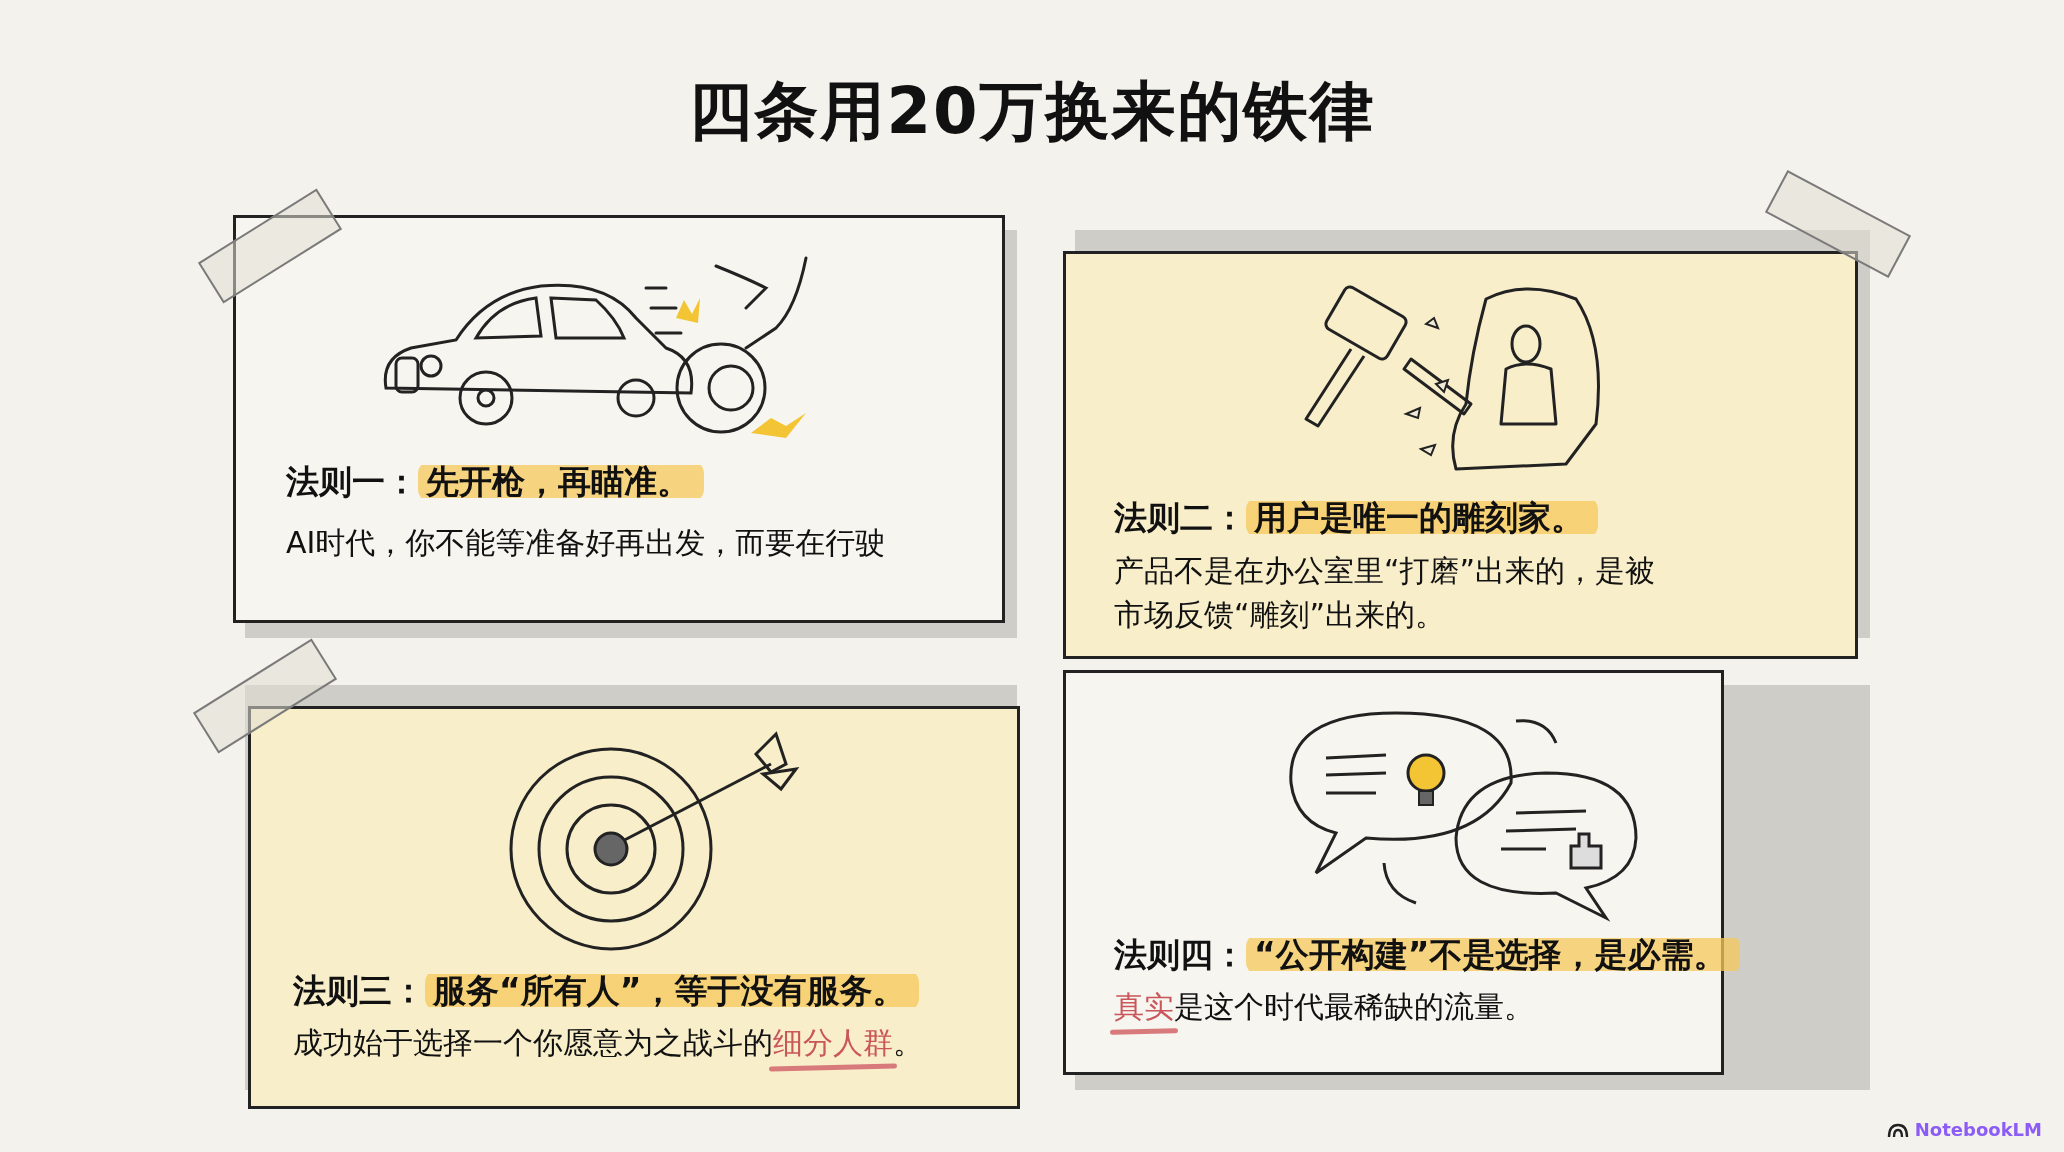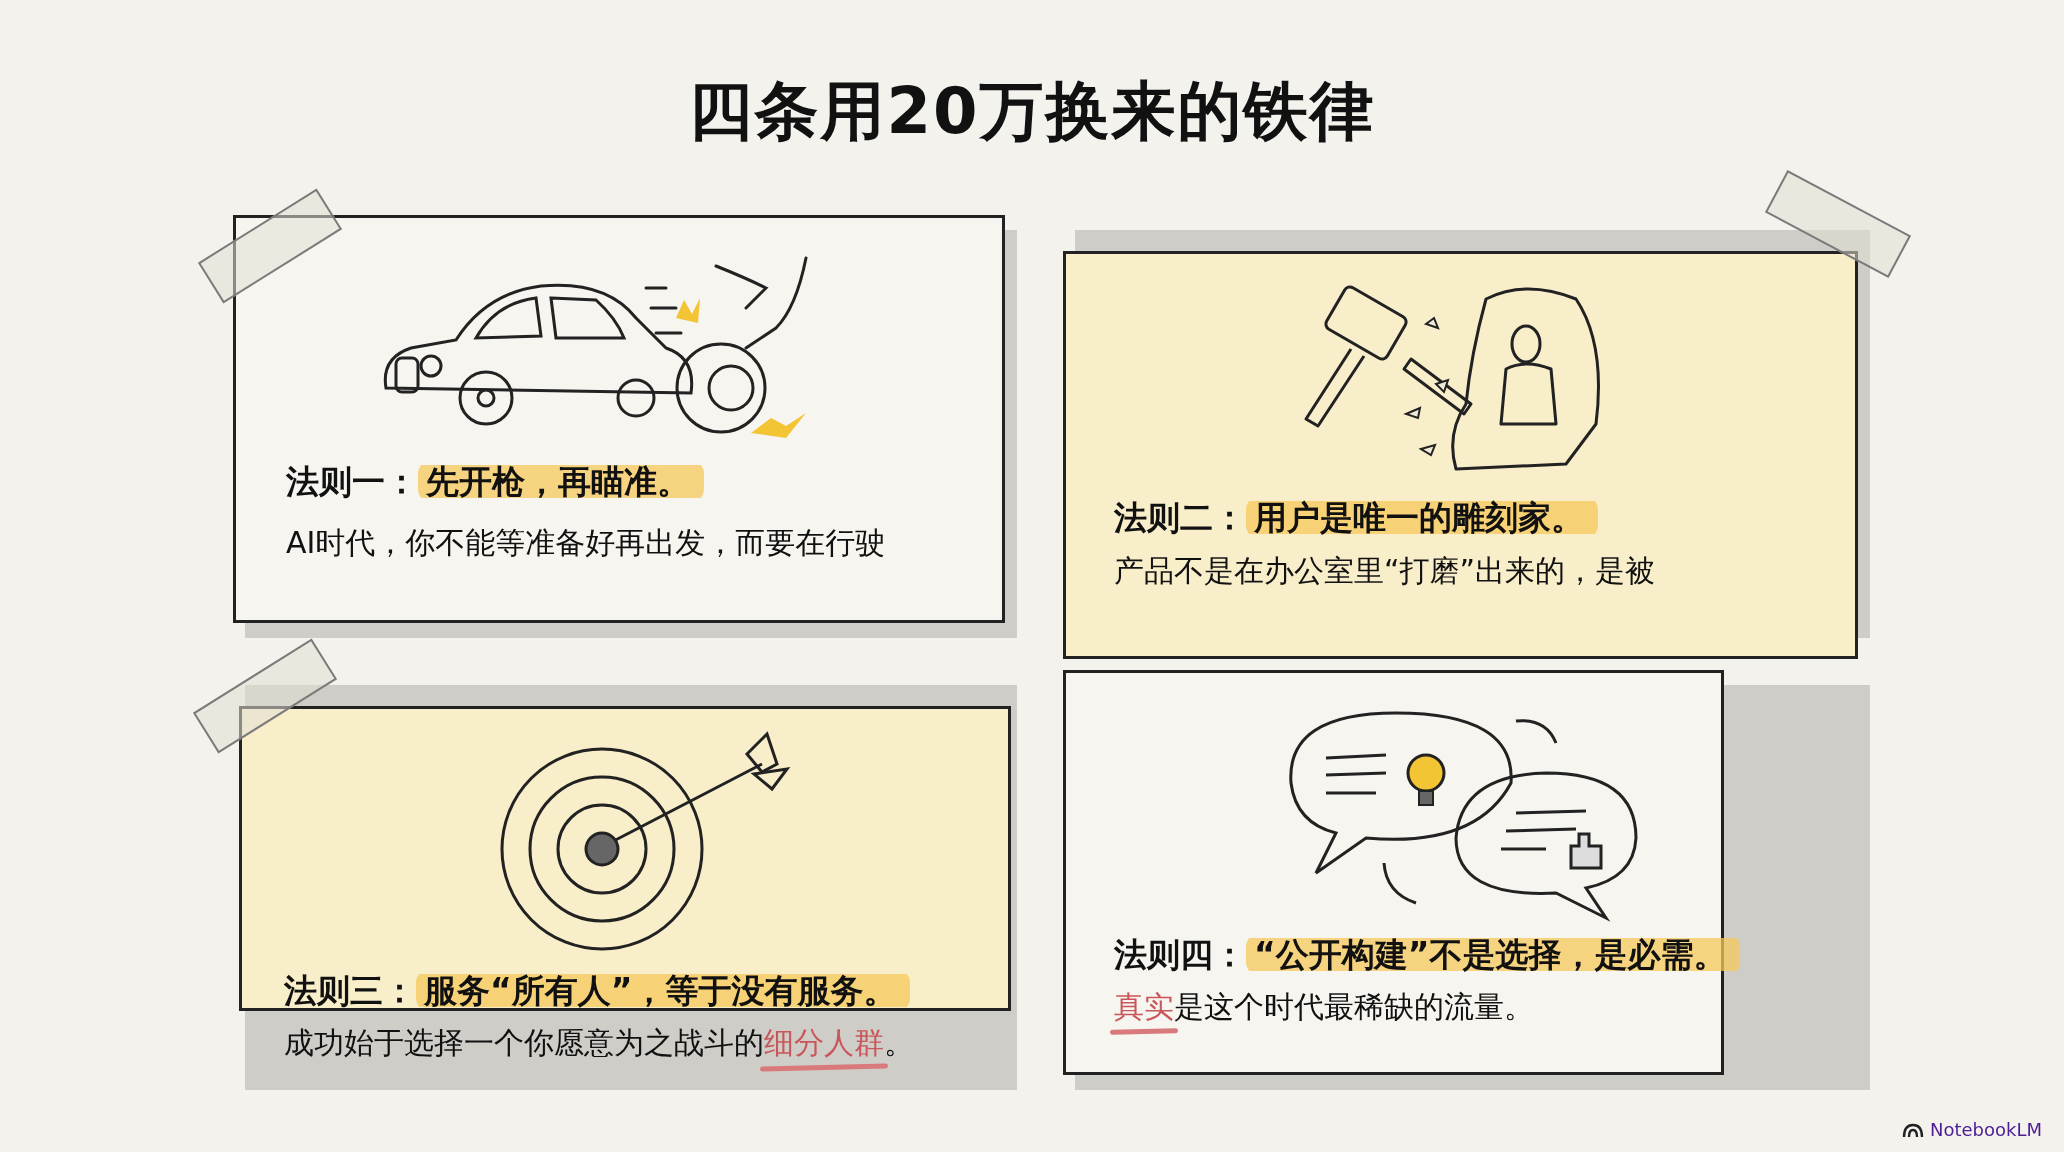--- a/index.html
+++ b/index.html
@@ -9,21 +9,21 @@
   .card{position:absolute;border:3px solid #222;box-sizing:border-box;}
   .card.cream{background:#f7f5ef;}
   .card.yellow{background:#f8eec9;margin-top:36px;}
   .tape{position:absolute;width:140px;height:48px;background:rgba(225,222,212,0.55);border:2px solid #7a7a7a;box-sizing:border-box;}
   .illus{position:absolute;}
   .rule-head{position:absolute;font-size:33px;font-weight:bold;white-space:nowrap;}
   .hl{background:linear-gradient(180deg,rgba(246,200,90,0) 12%,rgba(246,200,90,0.75) 12%,rgba(246,200,90,0.75) 88%,rgba(246,200,90,0) 88%);padding:2px 14px 2px 8px;border-radius:14px;}
   .rule-body{position:absolute;font-size:30px;line-height:44px;}
   .red{color:#c9565a;position:relative;}
   .red::after{content:"";position:absolute;left:-4px;right:-4px;bottom:-10px;height:5px;background:#d87a7c;border-radius:4px;transform:rotate(-1.5deg);}
-  .brand{position:absolute;right:22px;bottom:12px;font-size:18px;font-weight:normal;display:flex;align-items:center;gap:6px;color:#4c1d95;}
+  .brand{position:absolute;right:22px;bottom:12px;font-size:18px;font-weight:bold;display:flex;align-items:center;gap:6px;color:#8b5cf6;}
 </style>
 </head>
 <body>
 
 <div class="title">四条用20万换来的铁律</div>
 
 <div class="shadow" style="left:245px;top:230px;width:772px;height:408px;"></div>
 <div class="card cream" style="left:233px;top:215px;width:772px;height:408px;">
   <svg class="illus" style="left:130px;top:30px;" width="460" height="200" viewBox="0 0 460 200">
     <g fill="none" stroke="#222" stroke-width="3" stroke-linecap="round">
@@ -69,26 +69,27 @@
         <path d="M160 110 l12 -4 l-4 12 Z"></path>
         <path d="M130 140 l14 -6 l-2 10 Z"></path>
         <path d="M145 175 l14 -4 l-4 10 Z"></path>
     </g>
   </svg>
   <div class="rule-head" style="left:48px;top:242px;">
     <span>法则二：</span><span class="hl">用户是唯一的雕刻家。</span>
   </div>
   <div class="rule-body" style="left:48px;top:295px;">
     <div>产品不是在办公室里“打磨”出来的，是被</div>
+    <div>市场反馈“雕刻”出来的。</div>
   </div>
 </div>
 <div class="tape" style="left:1768px;top:200px;transform:rotate(28deg);"></div>
 
 <div class="shadow" style="left:245px;top:685px;width:772px;height:405px;"></div>
-<div class="card yellow" style="left:239px;top:670px;width:772px;height:305px;">
+<div class="card yellow" style="left:248px;top:670px;width:772px;height:403px;">
   <svg class="illus" style="left:250px;top:15px;" width="320" height="230" viewBox="0 0 320 230">
     <g fill="none" stroke="#222" stroke-width="3">
       <circle cx="110" cy="125" r="100"></circle>
       <circle cx="110" cy="125" r="72"></circle>
       <circle cx="110" cy="125" r="44"></circle>
       <line x1="112" y1="122" x2="270" y2="40"></line>
       <path d="M255 30 L275 10 L285 40 L270 48 Z"></path>
       <path d="M262 50 L295 45 L280 65 Z"></path>
     </g>
     <circle cx="110" cy="125" r="16" fill="#666" stroke="#222" stroke-width="3"></circle>

